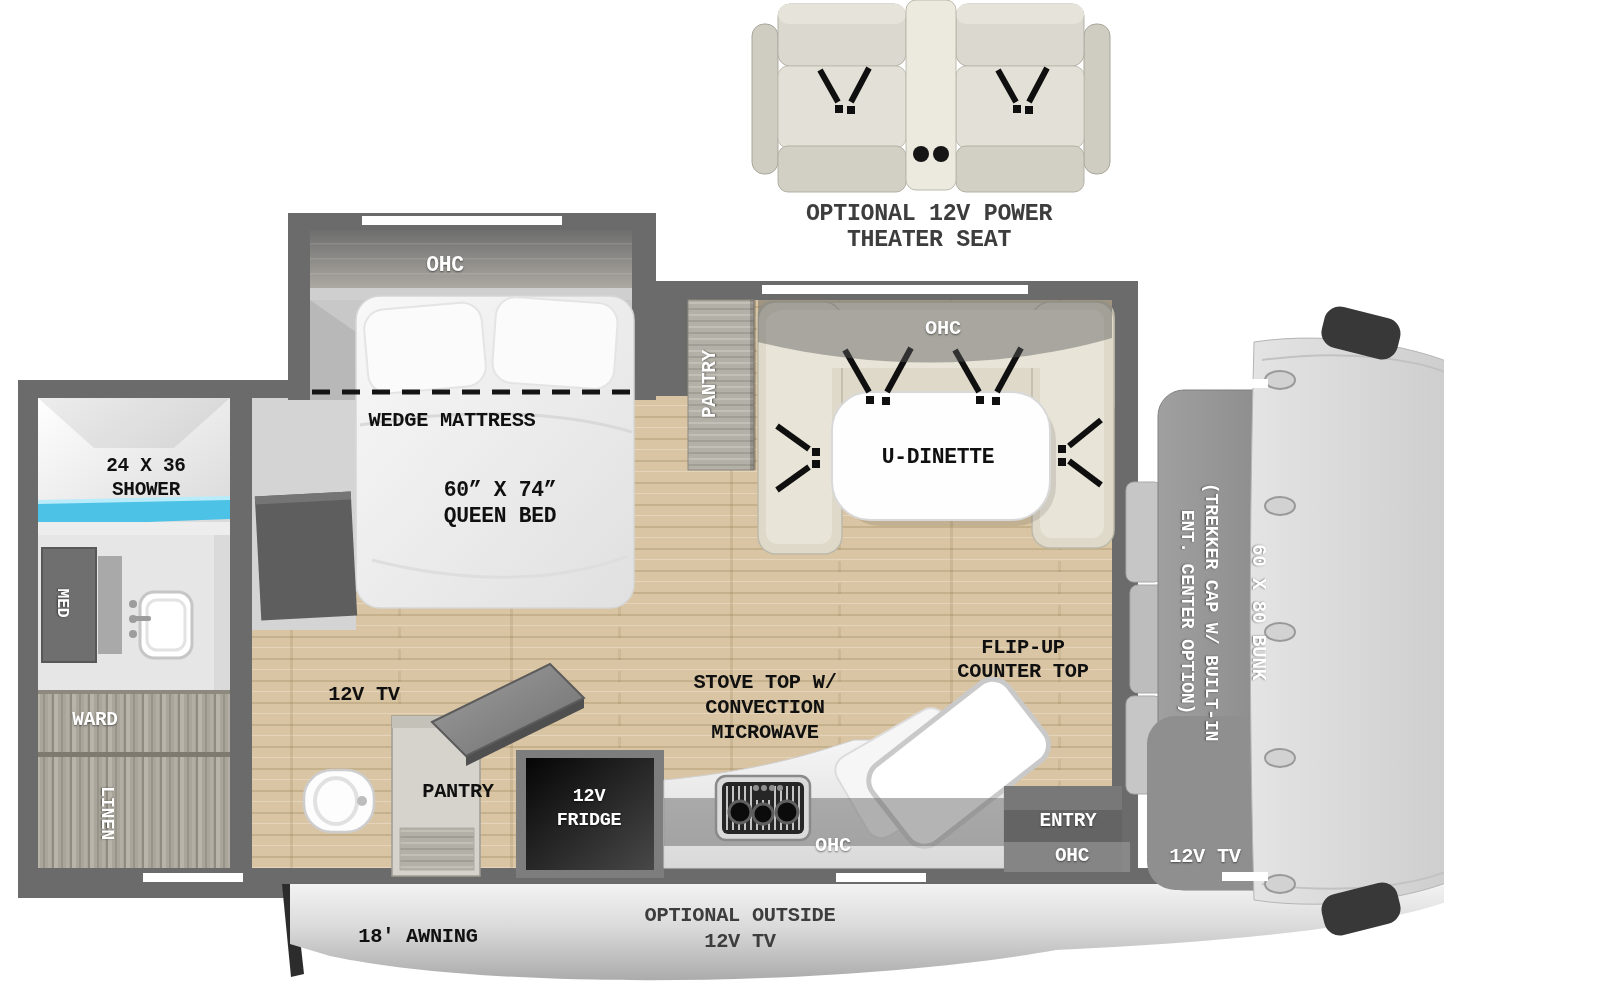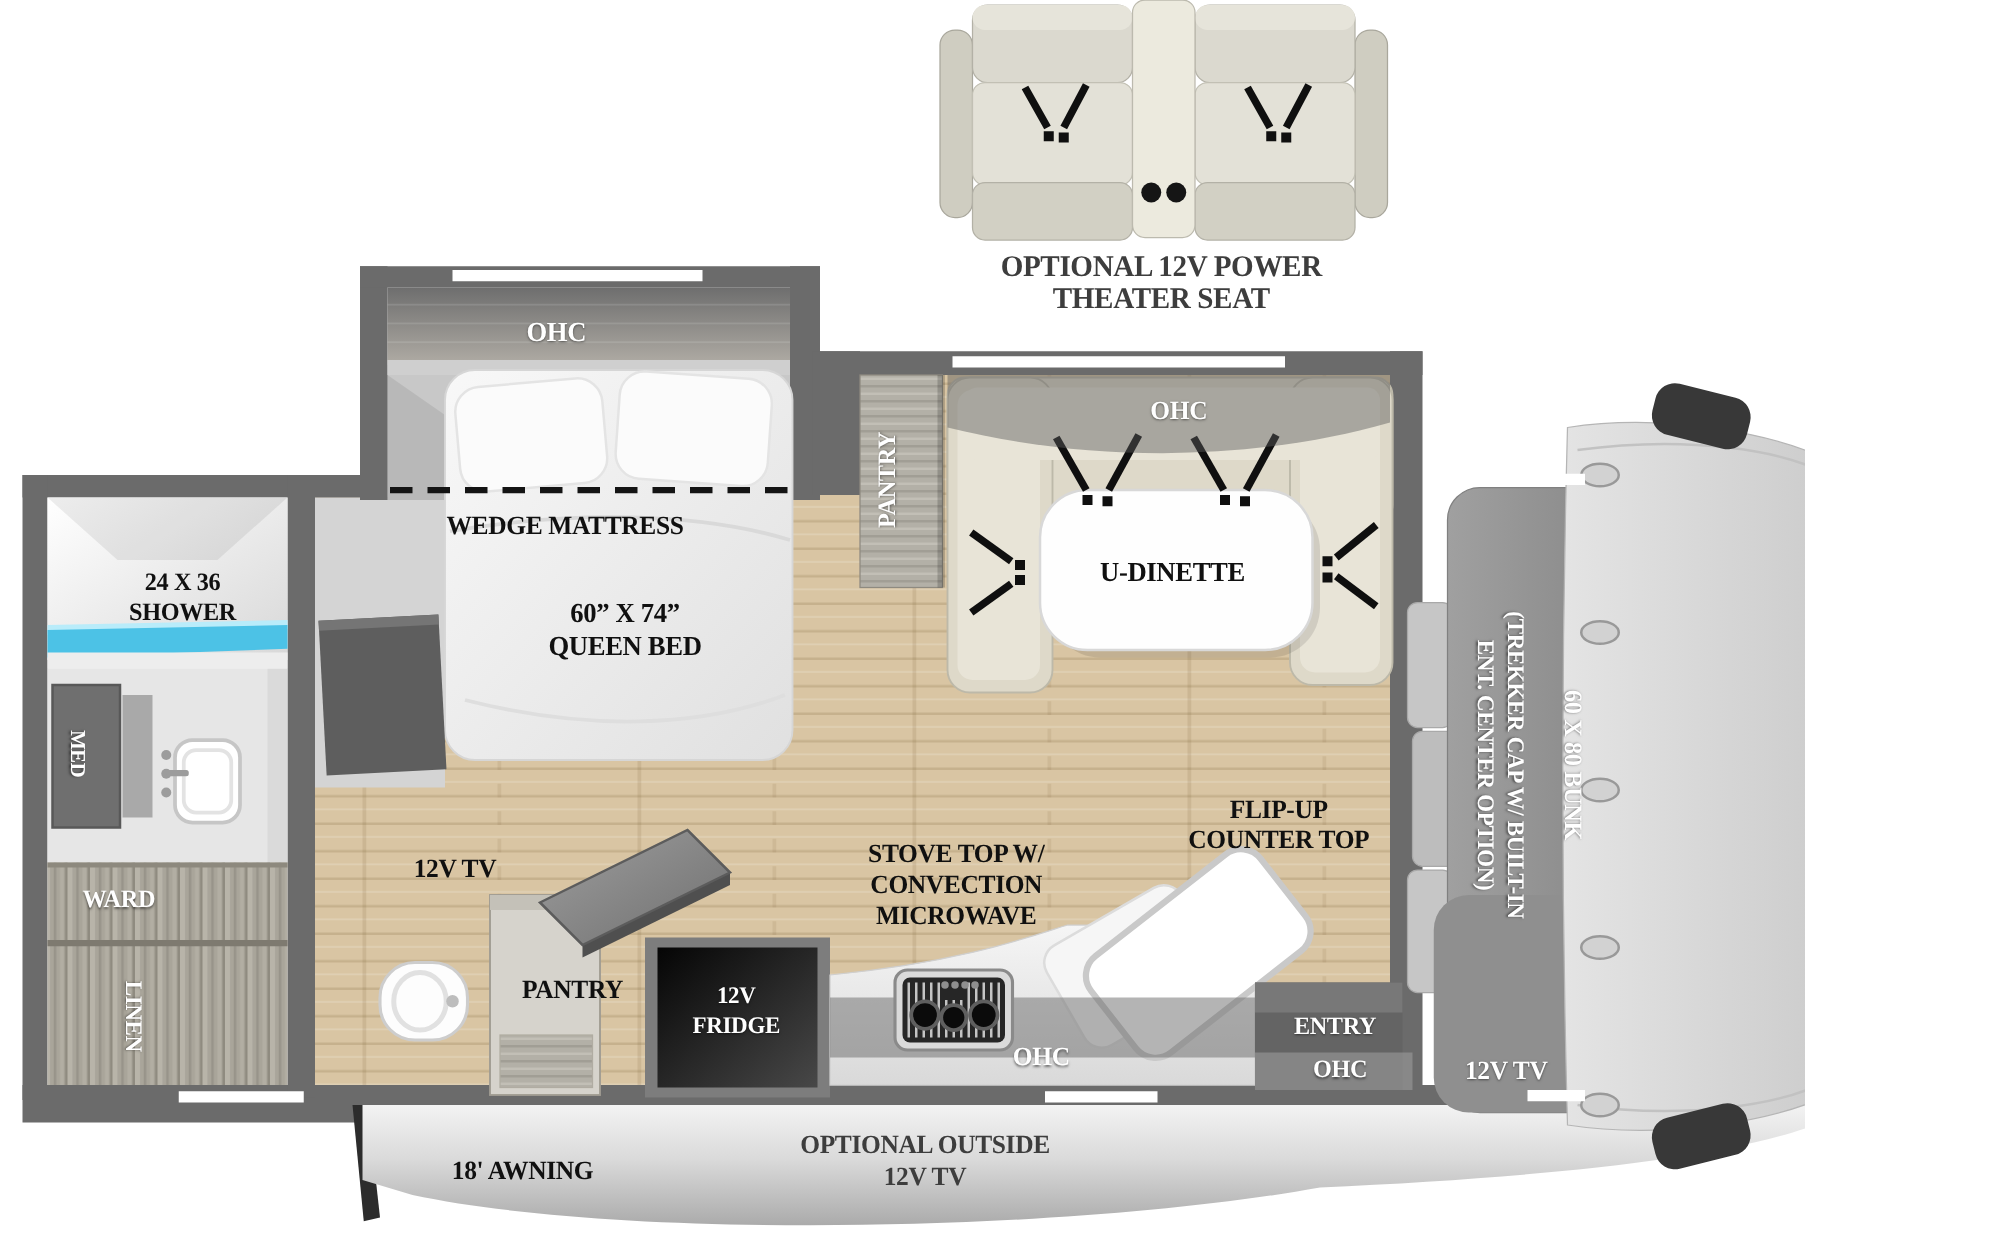--- a/index.html
+++ b/index.html
@@ -1,17 +1,17 @@
 <!DOCTYPE html>
 <html><head>
 <meta charset="utf-8">
 <style>
   html,body{margin:0;padding:0;background:#fff;}
   #stage{position:relative;width:1444px;height:1002px;background:#ffffff;overflow:hidden;
-         font-family:Liberation Serif, serif;}
+         font-family:Liberation Mono, monospace;}
   #shapes{position:absolute;left:0;top:0;width:1600px;height:1002px;}
   .lbl{position:absolute;transform:translate(-50%,-50%) scaleX(.97);font-weight:bold;
        white-space:nowrap;letter-spacing:-.3px;line-height:1.12;text-align:center;}
   .rot90{transform:translate(-50%,-50%) rotate(90deg) scaleX(.97);}
   .rotm90{transform:translate(-50%,-50%) rotate(-90deg) scaleX(.97);}
   .black{color:#101010;}
   .gray{color:#3d3d3d;}
   .white{color:#ffffff;text-shadow:0 1px 2px rgba(0,0,0,.5);}
   .s17{font-size:17px;} .s19{font-size:19px;} .s20{font-size:20px;}
   .s21{font-size:21px;} .s22{font-size:22px;} .s24{font-size:24px;}

